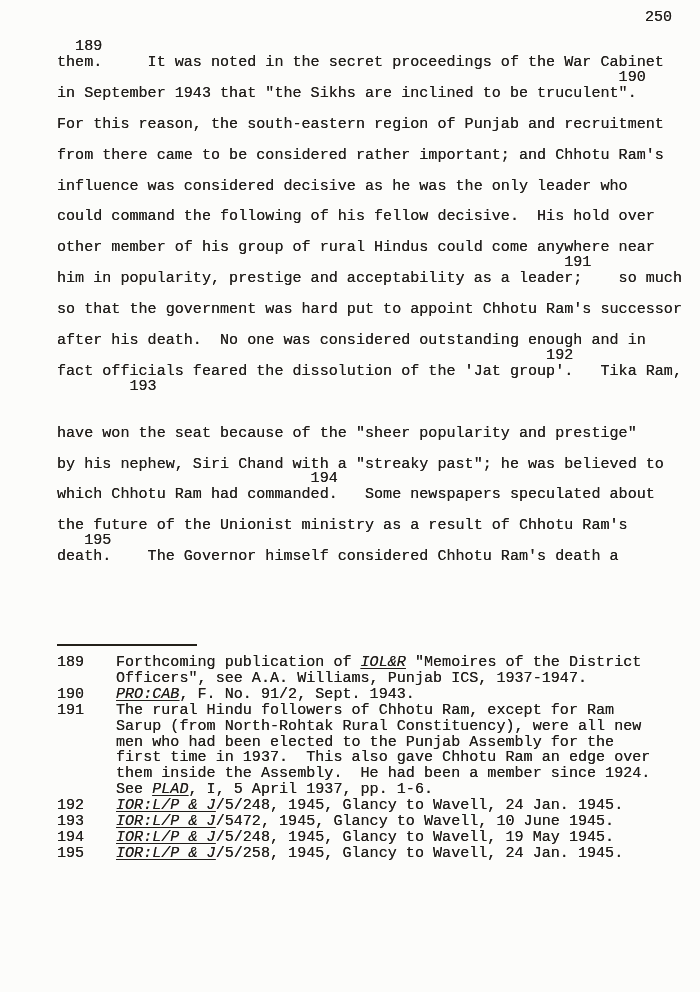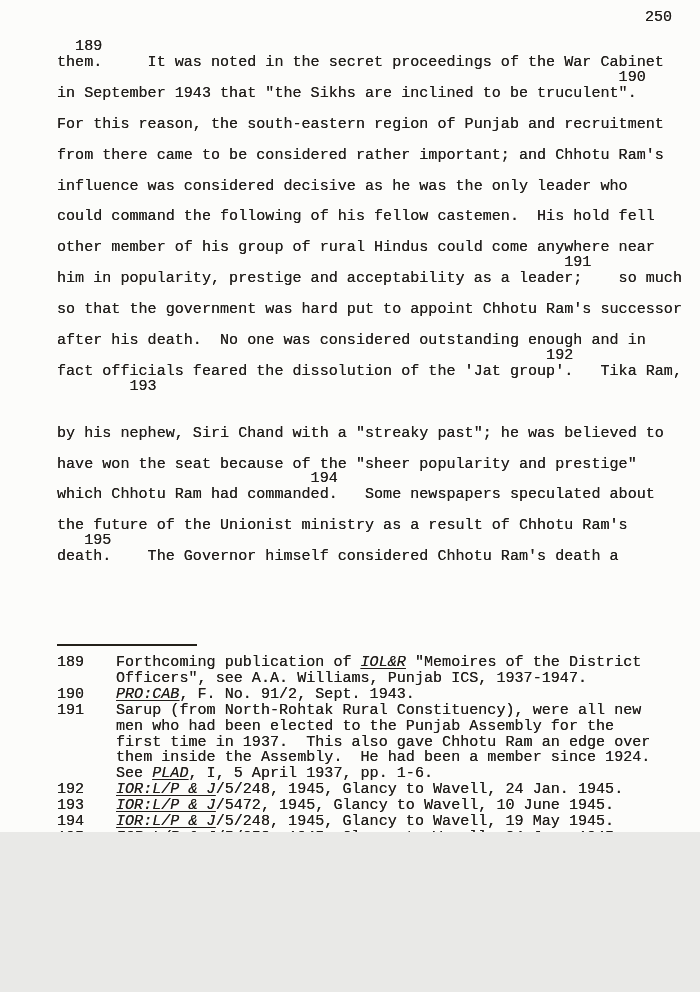--- a/index.html
+++ b/index.html
@@ -1,20 +1,20 @@
 <!DOCTYPE html>
 <html><head>
 <meta charset="utf-8">
 <style>
   html, body { margin: 0; padding: 0; }
   body { background: #e9e9e7; }
   .page {
     position: relative;
     width: 700px;
-    height: 832px;
+    height: 992px;
     background: #fcfcfa;
     overflow: hidden;
     font-family: "Liberation Mono", "DejaVu Sans Mono", monospace;
     color: #201d1a;
     text-shadow: 0 0 0.6px rgba(32,29,26,0.85);
   }
   .page-number {
     position: absolute;
     top: 8px;
     left: 645px;
@@ -70,29 +70,29 @@
 <body>
 
 <div class="page">
   <div class="page-number">250</div>
   <div class="main-text" id="main-text">
       <div class="line"><span>them.     It was noted in the secret proceedings of the War Cabinet</span><span class="sup" style="left: 2ch;">189</span></div>
       <div class="line"><span>in September 1943 that "the Sikhs are inclined to be truculent".</span><span class="sup" style="left: 62ch;">190</span></div>
       <div class="line"><span>For this reason, the south-eastern region of Punjab and recruitment</span></div>
       <div class="line"><span>from there came to be considered rather important; and Chhotu Ram's</span></div>
       <div class="line"><span>influence was considered decisive as he was the only leader who</span></div>
-      <div class="line"><span>could command the following of his fellow castemen.  His hold fell</span></div>
+      <div class="line"><span>could command the following of his fellow decisive.  His hold over</span></div>
       <div class="line"><span>other member of his group of rural Hindus could come anywhere near</span></div>
       <div class="line"><span>him in popularity, prestige and acceptability as a leader;    so much</span><span class="sup" style="left: 56ch;">191</span></div>
       <div class="line"><span>so that the government was hard put to appoint Chhotu Ram's successor</span></div>
       <div class="line"><span>after his death.  No one was considered outstanding enough and in</span></div>
       <div class="line"><span>fact officials feared the dissolution of the 'Jat group'.   Tika Ram,</span><span class="sup" style="left: 54ch;">192</span></div>
       <div class="line"><span class="sup" style="left: 8ch;">193</span></div>
+      <div class="line"><span>have won the seat because of the "sheer popularity and prestige"</span></div>
       <div class="line"><span>by his nephew, Siri Chand with a "streaky past"; he was believed to</span></div>
-      <div class="line"><span>have won the seat because of the "sheer popularity and prestige"</span></div>
       <div class="line"><span>which Chhotu Ram had commanded.   Some newspapers speculated about</span><span class="sup" style="left: 28ch;">194</span></div>
       <div class="line"><span>the future of the Unionist ministry as a result of Chhotu Ram's</span></div>
       <div class="line"><span>death.    The Governor himself considered Chhotu Ram's death a</span><span class="sup" style="left: 3ch;">195</span></div>
     </div>
   <div class="fn-separator"></div>
   <div class="footnotes" id="footnotes">
       <div class="fn">
         <span class="fn-num">189</span>
         <div class="fn-body">
           <div class="fn-line"><span>Forthcoming publication of </span><span class="u">IOL&amp;R</span><span> "Memoires of the District</span></div>
@@ -101,20 +101,21 @@
       </div>
       <div class="fn">
         <span class="fn-num">190</span>
         <div class="fn-body">
           <div class="fn-line"><span class="u">PRO:CAB</span><span>, F. No. 91/2, Sept. 1943.</span></div>
         </div>
       </div>
       <div class="fn">
         <span class="fn-num">191</span>
         <div class="fn-body">
+          <div class="fn-line"><span>The rural Hindu followers of Chhotu Ram, except for Ram</span></div>
           <div class="fn-line"><span>Sarup (from North-Rohtak Rural Constituency), were all new</span></div>
           <div class="fn-line"><span>men who had been elected to the Punjab Assembly for the</span></div>
           <div class="fn-line"><span>first time in 1937.  This also gave Chhotu Ram an edge over</span></div>
           <div class="fn-line"><span>them inside the Assembly.  He had been a member since 1924.</span></div>
           <div class="fn-line"><span>See </span><span class="u">PLAD</span><span>, I, 5 April 1937, pp. 1-6.</span></div>
         </div>
       </div>
       <div class="fn">
         <span class="fn-num">192</span>
         <div class="fn-body">

